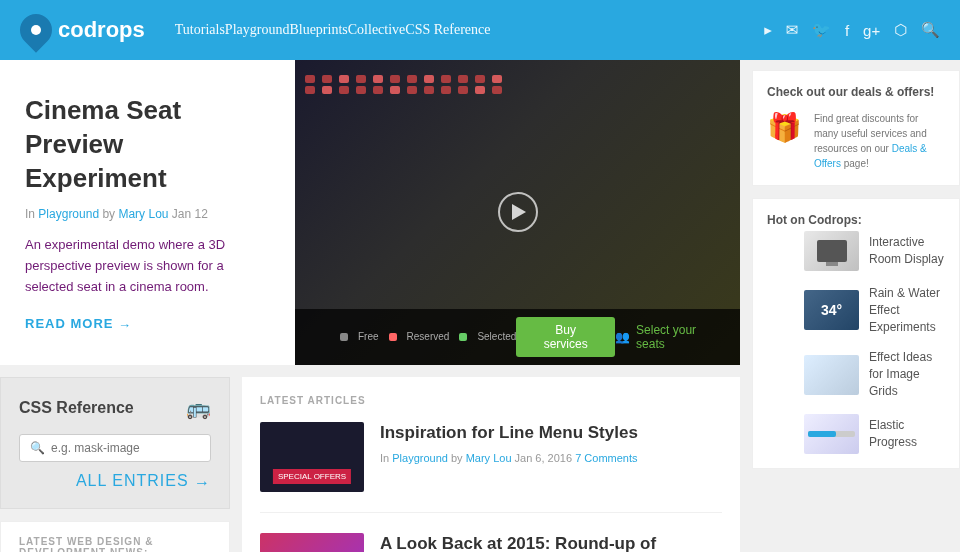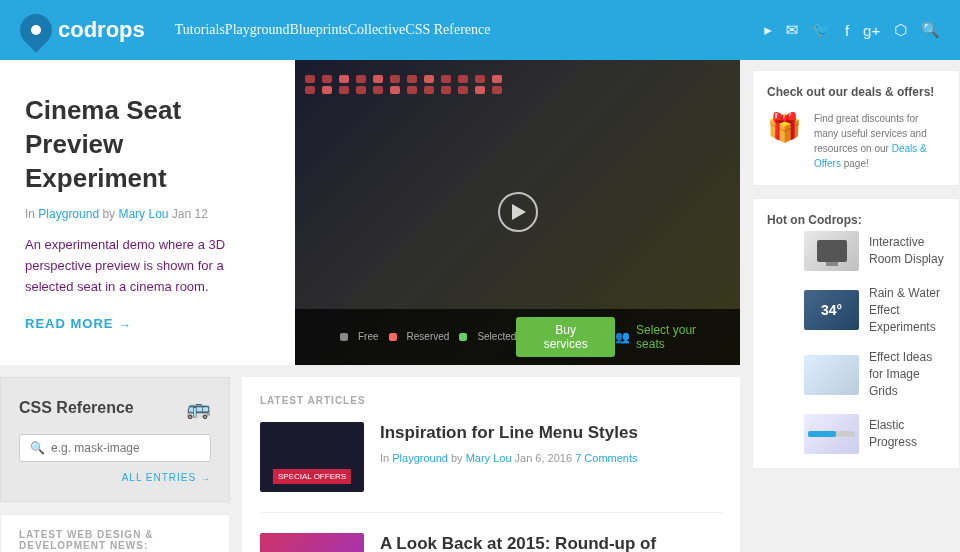--- a/index.html
+++ b/index.html
@@ -259,21 +259,21 @@
     }
     .search-input {
       border: none;
       outline: none;
       font-size: 12px;
       color: #6d28d9;
       background: transparent;
       flex: 1;
     }
     .all-entries {
-      font-size: 10px;
+      font-size: 16px;
       color: #888;
       text-transform: uppercase;
       letter-spacing: 1px;
       text-align: right;
       cursor: pointer;
     }
     .all-entries span { color: #29a8e0; }
 
     .latest-news-box {
       background: white;

